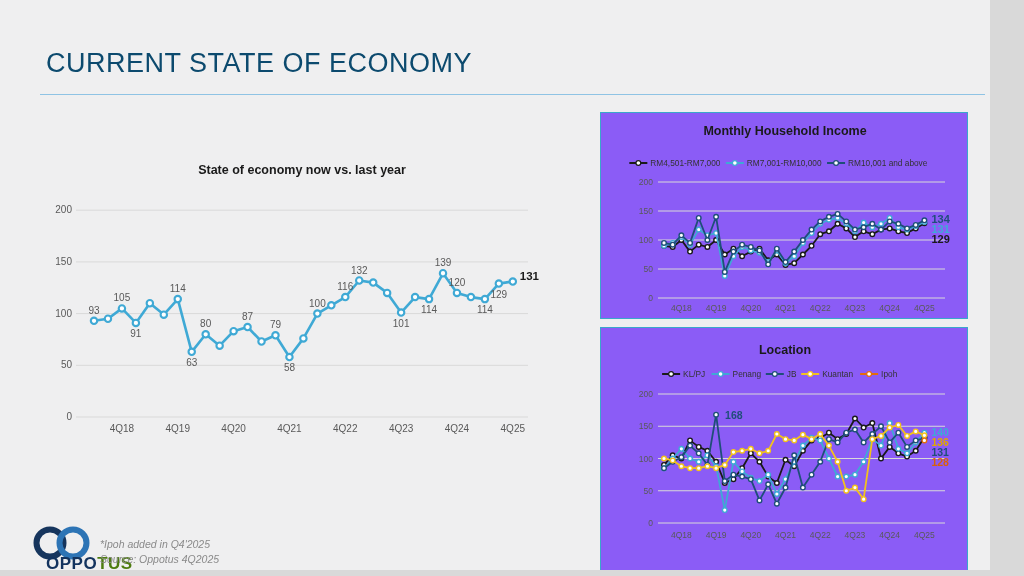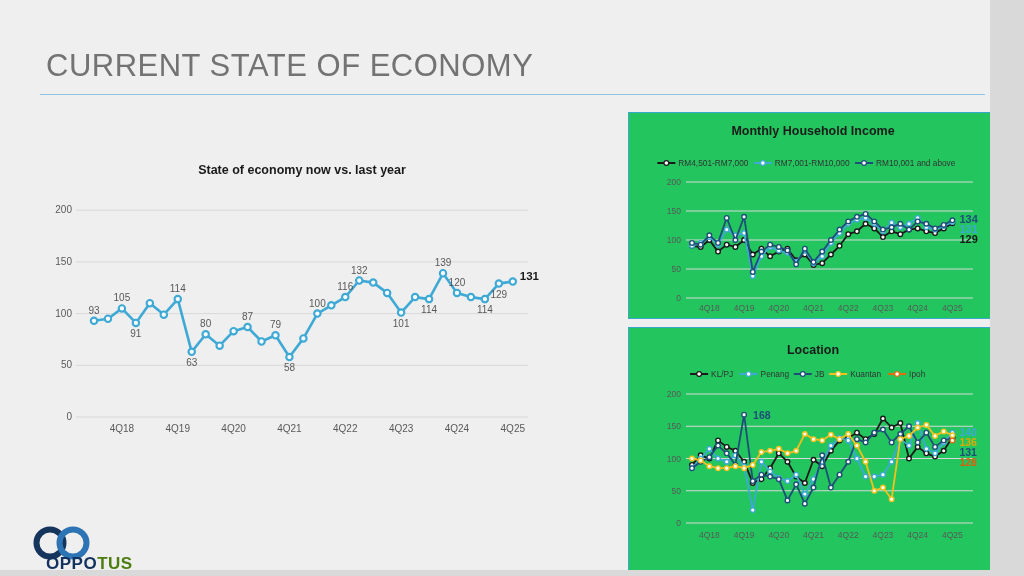--- a/index.html
+++ b/index.html
@@ -1,24 +1,24 @@
 <!DOCTYPE html>
 <html><head>
 <meta charset="utf-8">
 <style>
   * { margin:0; padding:0; box-sizing:border-box; }
   html,body { width:1024px; height:576px; overflow:hidden; }
   body { font-family:"Liberation Sans", sans-serif; background:#d9d9d9; }
   .slide { position:absolute; left:0; top:0; width:990px; height:570px; background:#efeff0; }
   .band-right { position:absolute; left:990px; top:0; width:34px; height:576px; background:#d9d9d9; }
   .band-bottom { position:absolute; left:0; top:570px; width:1024px; height:6px; background:#d9d9d9; }
-  .slide-title { position:absolute; left:46px; top:48px; font-size:31px; font-weight:400; color:#737373; letter-spacing:0.5px; }
+  .slide-title { position:absolute; left:46px; top:48px; font-size:27px; font-weight:400; color:#0c4a6e; letter-spacing:0.5px; }
   .title-rule { position:absolute; left:40px; top:94px; width:945px; height:0; border-top:1.5px solid #8fc3e4; }
   .mainchart { position:absolute; left:36px; top:150px; width:520px; height:300px; }
-  .panel { position:absolute; border:1.3px solid #3aa7cb; background:#22c55e;margin-left:28px; }
+  .panel { position:absolute; border:1.3px solid #3aa7cb; background:#8b5cf6; }
   .panel.income { left:600px; top:112px; width:368px; height:207px; }
   .panel.location { left:600px; top:327px; width:368px; height:272px; }
   svg { display:block; }
   text { font-family:"Liberation Sans", sans-serif; }
   .c-title { font-size:12.5px; font-weight:700; fill:#1a1a1a; text-anchor:middle; }
   .footer-logo { position:absolute; left:30px; top:520px; }
   .wordmark { position:absolute; left:27px; top:554px; font-size:17px; font-weight:700; letter-spacing:0.5px; }
   .wm-a { color:#13335e;margin-left:19px; } .wm-b { color:#4d7c0f; }
   .footnote { position:absolute; left:100px; top:537px; font-size:10.5px; font-style:italic; color:#8a8a8a; line-height:15px; }
 </style>
@@ -416,17 +416,21 @@
         </g>
     </svg>
   </div>
 
   <svg class="footer-logo" width="90" height="46" viewBox="0 0 90 46">
     <circle cx="20" cy="23" r="13.5" fill="none" stroke="#16355d" stroke-width="6"></circle>
     <circle cx="43" cy="23" r="13.5" fill="none" stroke="#2d74b5" stroke-width="6"></circle>
   </svg>
   <div class="wordmark"><span class="wm-a">OPPO</span><span class="wm-b">TUS</span></div>
 
+  <div class="footnote">
+    <div>*Ipoh added in Q4'2025</div>
+    <div>Source: Oppotus 4Q2025</div>
+  </div>
 
 </div>
 
 <div class="band-right"></div>
 <div class="band-bottom"></div>
 
 </body></html>

